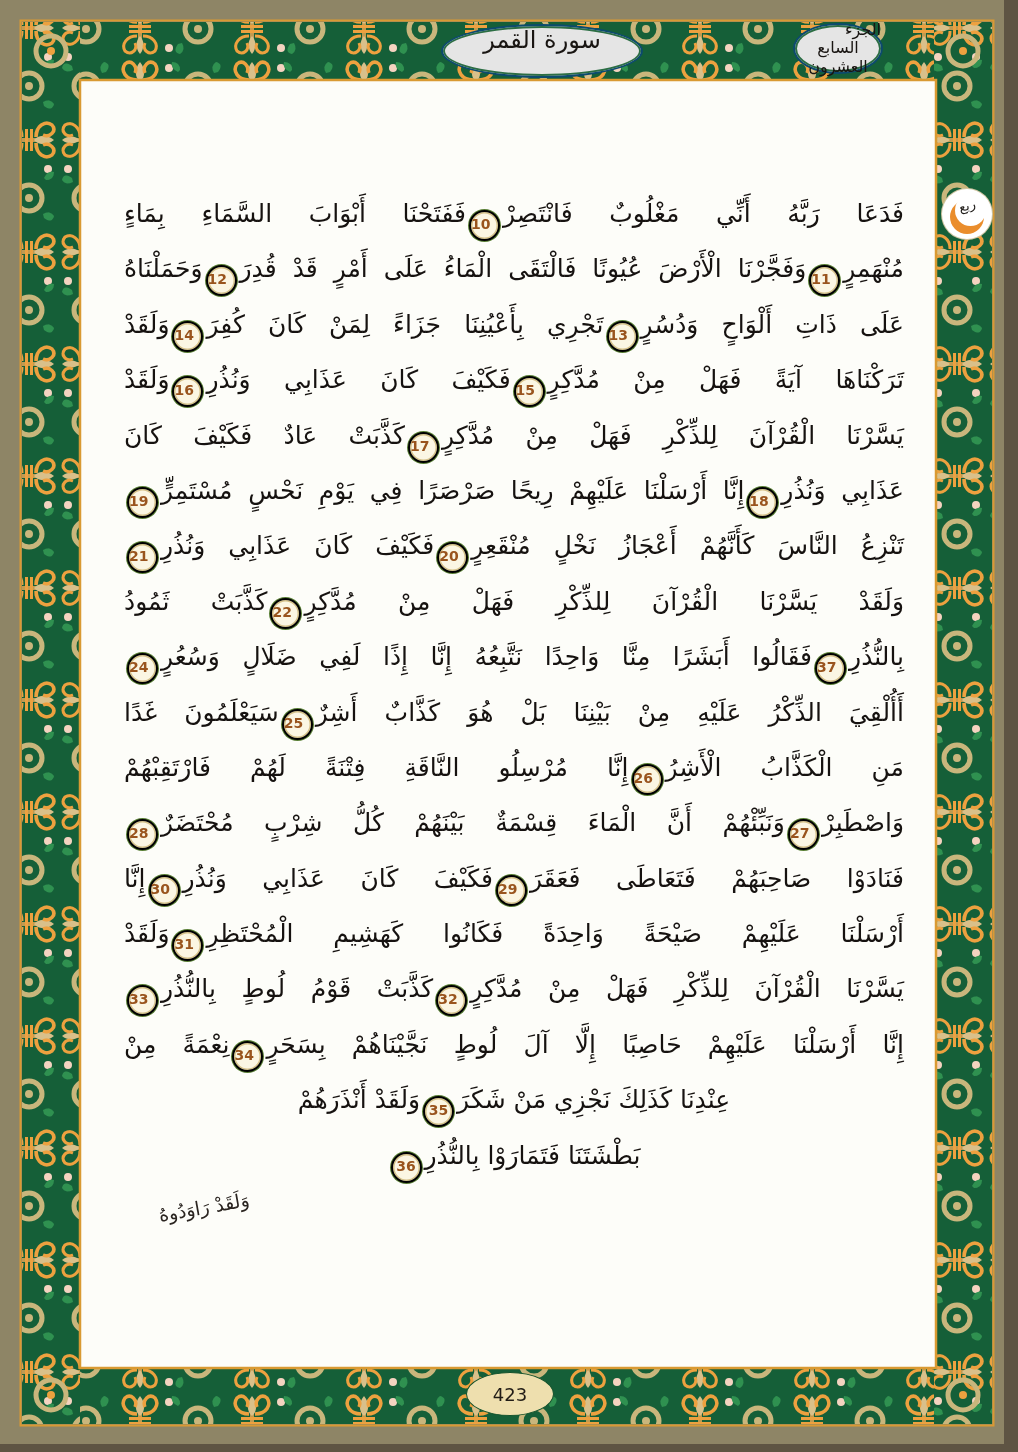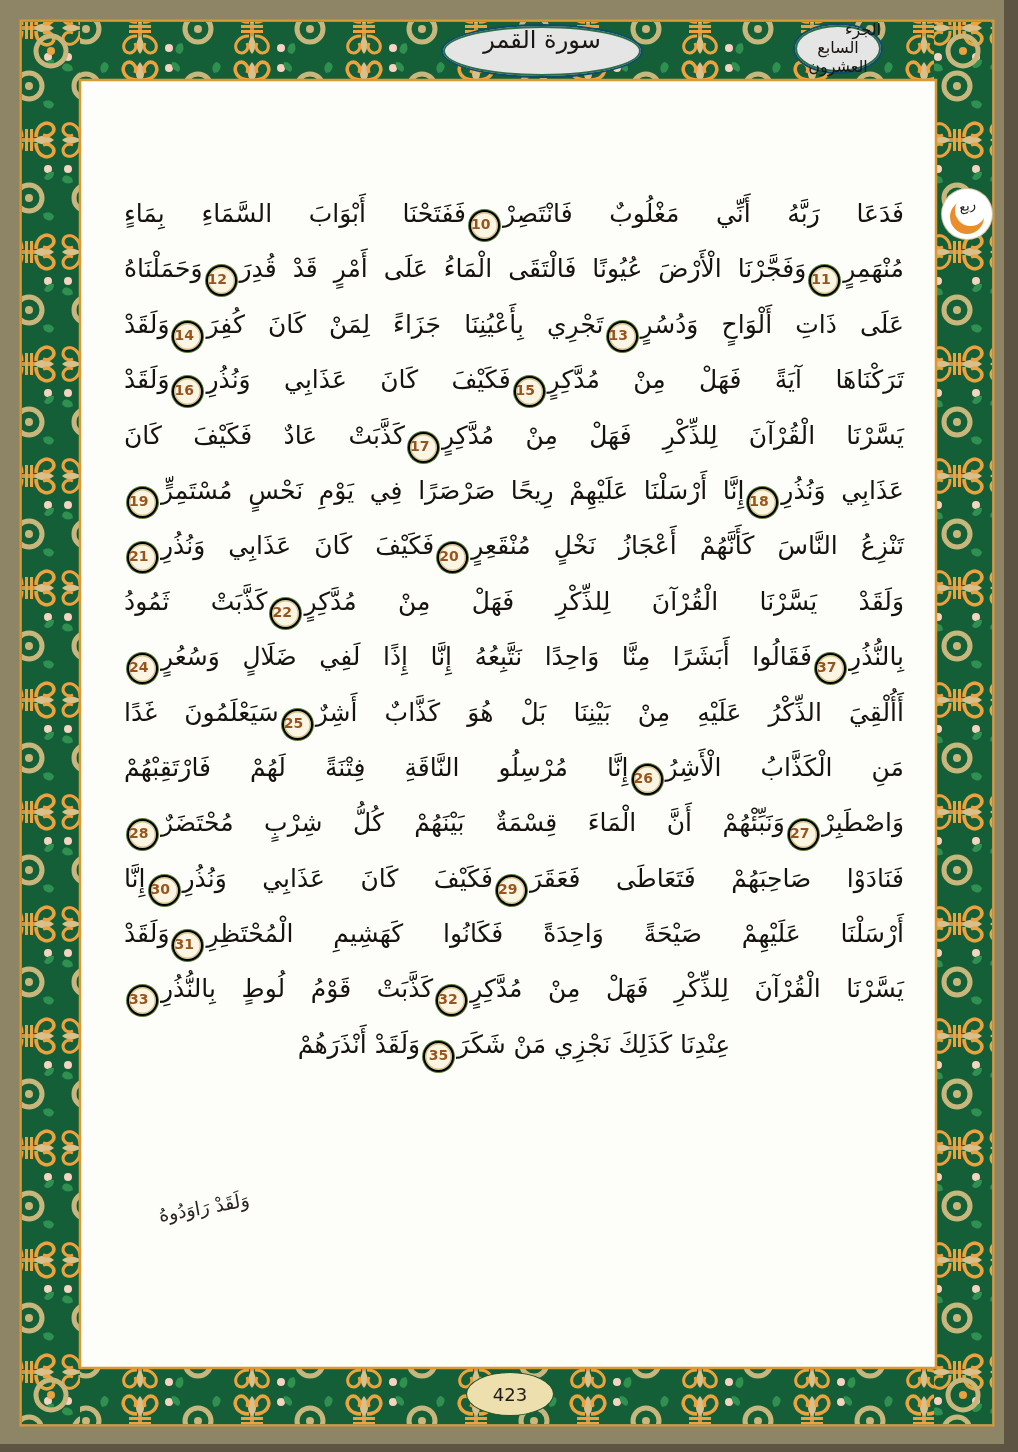--- a/index.html
+++ b/index.html
@@ -159,21 +159,23 @@
       <div class="qline"><span>عَذَابِي وَنُذُرِ</span><span class="verse-num">18</span><span>إِنَّا أَرْسَلْنَا عَلَيْهِمْ رِيحًا صَرْصَرًا فِي يَوْمِ نَحْسٍ مُسْتَمِرٍّ</span><span class="verse-num">19</span></div>
       <div class="qline"><span>تَنْزِعُ النَّاسَ كَأَنَّهُمْ أَعْجَازُ نَخْلٍ مُنْقَعِرٍ</span><span class="verse-num">20</span><span>فَكَيْفَ كَانَ عَذَابِي وَنُذُرِ</span><span class="verse-num">21</span></div>
       <div class="qline"><span>وَلَقَدْ يَسَّرْنَا الْقُرْآنَ لِلذِّكْرِ فَهَلْ مِنْ مُدَّكِرٍ</span><span class="verse-num">22</span><span>كَذَّبَتْ ثَمُودُ</span></div>
       <div class="qline"><span>بِالنُّذُرِ</span><span class="verse-num">37</span><span>فَقَالُوا أَبَشَرًا مِنَّا وَاحِدًا نَتَّبِعُهُ إِنَّا إِذًا لَفِي ضَلَالٍ وَسُعُرٍ</span><span class="verse-num">24</span></div>
       <div class="qline"><span>أَأُلْقِيَ الذِّكْرُ عَلَيْهِ مِنْ بَيْنِنَا بَلْ هُوَ كَذَّابٌ أَشِرٌ</span><span class="verse-num">25</span><span>سَيَعْلَمُونَ غَدًا</span></div>
       <div class="qline"><span>مَنِ الْكَذَّابُ الْأَشِرُ</span><span class="verse-num">26</span><span>إِنَّا مُرْسِلُو النَّاقَةِ فِتْنَةً لَهُمْ فَارْتَقِبْهُمْ</span></div>
       <div class="qline"><span>وَاصْطَبِرْ</span><span class="verse-num">27</span><span>وَنَبِّئْهُمْ أَنَّ الْمَاءَ قِسْمَةٌ بَيْنَهُمْ كُلُّ شِرْبٍ مُحْتَضَرٌ</span><span class="verse-num">28</span></div>
       <div class="qline"><span>فَنَادَوْا صَاحِبَهُمْ فَتَعَاطَى فَعَقَرَ</span><span class="verse-num">29</span><span>فَكَيْفَ كَانَ عَذَابِي وَنُذُرِ</span><span class="verse-num">30</span><span>إِنَّا</span></div>
       <div class="qline"><span>أَرْسَلْنَا عَلَيْهِمْ صَيْحَةً وَاحِدَةً فَكَانُوا كَهَشِيمِ الْمُحْتَظِرِ</span><span class="verse-num">31</span><span>وَلَقَدْ</span></div>
       <div class="qline"><span>يَسَّرْنَا الْقُرْآنَ لِلذِّكْرِ فَهَلْ مِنْ مُدَّكِرٍ</span><span class="verse-num">32</span><span>كَذَّبَتْ قَوْمُ لُوطٍ بِالنُّذُرِ</span><span class="verse-num">33</span></div>
+      <div class="qline"><span>إِنَّا أَرْسَلْنَا عَلَيْهِمْ حَاصِبًا إِلَّا آلَ لُوطٍ نَجَّيْنَاهُمْ بِسَحَرٍ</span><span class="verse-num">34</span><span>نِعْمَةً مِنْ</span></div>
       <div class="qline c17"><span>عِنْدِنَا كَذَلِكَ نَجْزِي مَنْ شَكَرَ</span><span class="verse-num">35</span><span>وَلَقَدْ أَنْذَرَهُمْ</span></div>
+      <div class="qline c18"><span>بَطْشَتَنَا فَتَمَارَوْا بِالنُّذُرِ</span><span class="verse-num">36</span></div>
     </div>
 
   <div class="catchword">وَلَقَدْ رَاوَدُوهُ</div>
 
   <div class="pagenum-oval">
     <span>423</span>
   </div>
 
 </div>
 

